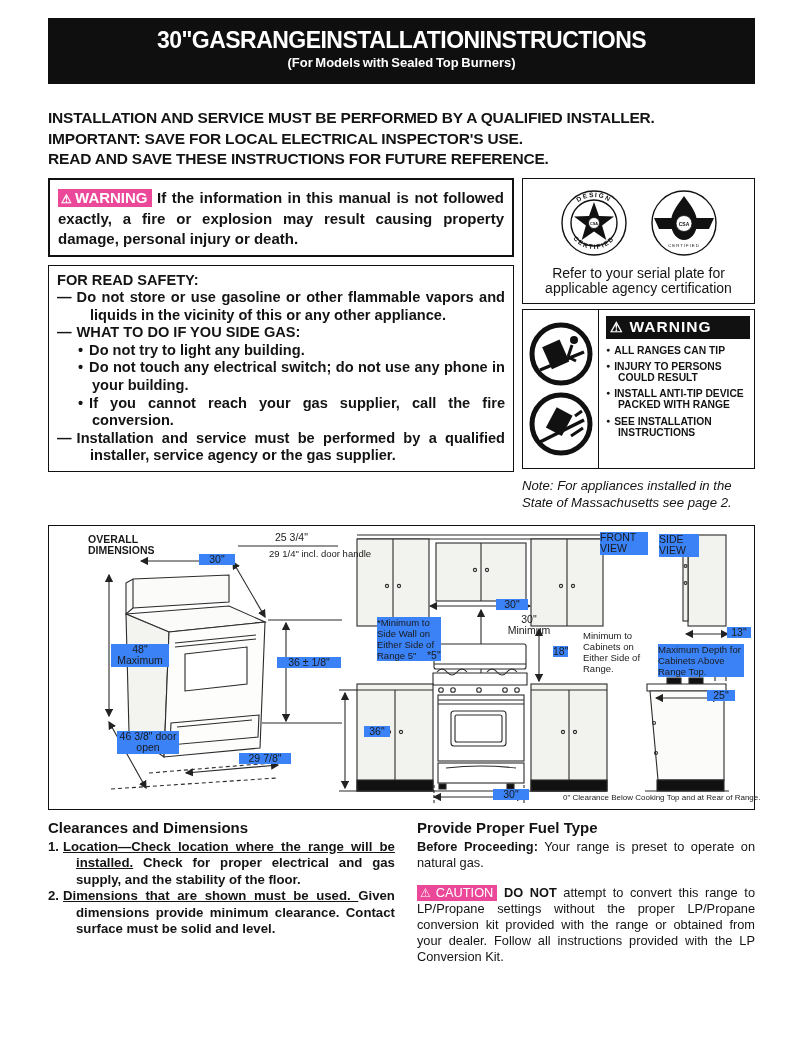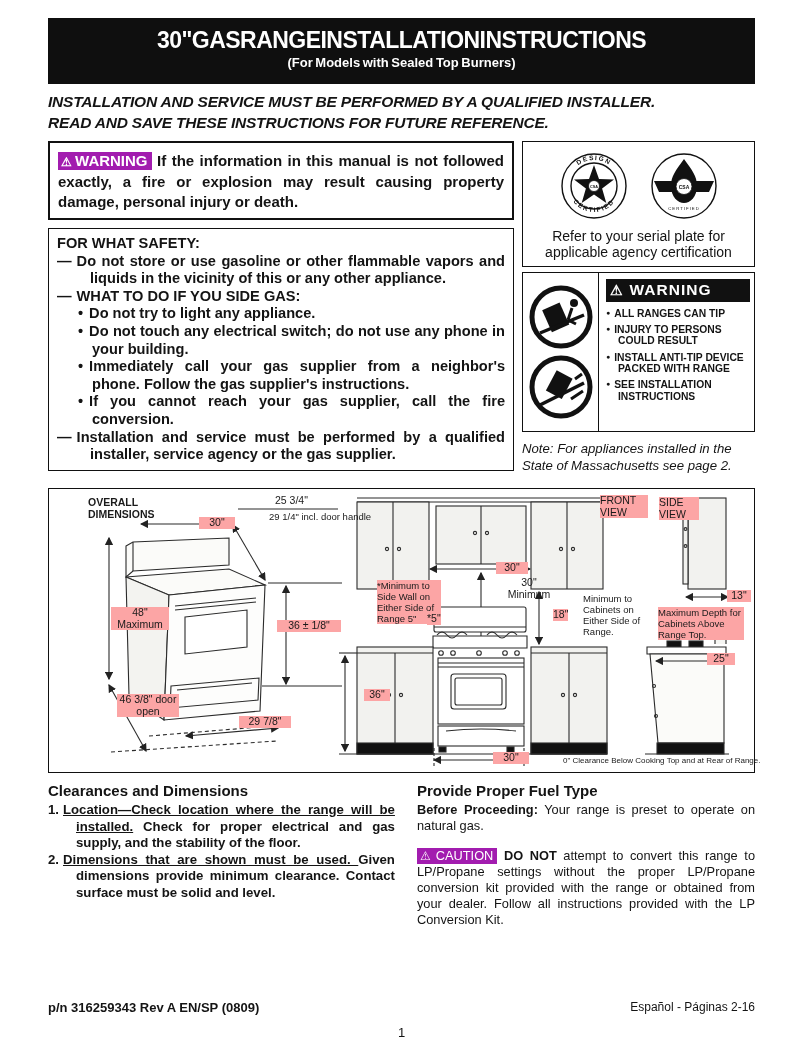--- a/index.html
+++ b/index.html
@@ -4,29 +4,29 @@
 <style>
   * { margin:0; padding:0; box-sizing:border-box; }
   body { width:802px; height:1037px; background:#ffffff; font-family:"Liberation Sans", sans-serif; color:#141414; }
   .page { width:802px; height:1037px; padding:18px 47px 0 48px; position:relative; }
 
   
   .titlebar { background:#0f0f0f; color:#fff; height:66px; text-align:center; padding-top:9px; }
   .titlebar .t1 { font-size:23px; font-weight:bold; letter-spacing:-0.5px; word-spacing:-6px; line-height:26px; }
   .titlebar .t2 { font-size:13px; font-weight:bold; line-height:19px; word-spacing:-1px; }
 
-  .intro { margin-top:8px; font-size:15.5px; font-weight:bold; line-height:20.5px; letter-spacing:-0.2px;font-style:italic; }
+  .intro { margin-top:24px; font-size:15.5px; font-weight:bold; line-height:20.5px; letter-spacing:-0.2px; }
 
   
   .cols { margin-top:8px; display:flex; gap:8px; }
   .col-l { width:466px; }
   .col-r { width:233px; }
 
   .wbox { border:2px solid #111; padding:8px 8px 6px 8px; font-size:15px; font-weight:bold; line-height:20px; text-align:justify; }
-  .inline-label { background:#a21caf; color:#fff; padding:0 4px 1px 3px; white-space:nowrap; }
+  .inline-label { background:#ec4899; color:#fff; padding:0 4px 1px 3px; white-space:nowrap; }
   .inline-label .tri { font-size:12px; margin-right:2px; }
 
   .safety { border:1.5px solid #111; margin-top:8px; padding:6px 8px; font-size:14.6px; font-weight:bold; line-height:17.6px; }
   .safety .item { text-align:justify; }
   .dash-item { padding-left:33px; text-indent:-33px; }
   .dash-item .marker { margin-right:5px; }
   .bullet-item { margin-left:21px; padding-left:14px; text-indent:-14px; }
   .bullet-item .marker { margin-right:6px; }
 
   .certbox { border:1.5px solid #111; padding:8px 4px 6px 4px; text-align:center; }
@@ -39,21 +39,21 @@
   .tipbox .whead .tri { font-size:14px; margin-right:6px; }
   .tipbox .bitem { font-size:10.3px; font-weight:bold; line-height:11.6px; margin-bottom:4px; padding-left:12px; text-indent:-12px; }
   .tipbox .bmark { font-size:7px; vertical-align:1.5px; margin-right:4px; }
 
   .ma-note { margin-top:8px; font-size:13.2px; font-style:italic; line-height:17px; }
 
   
   .diagram { margin-top:14px; border:1.5px solid #111; width:707px; height:285px; position:relative; background:#fff; }
   .diagram svg { position:absolute; left:0; top:0; }
   .dl { position:absolute; font-size:10.5px; line-height:11.5px; color:#1a1a1a;margin-left:32px; }
-  .dl.bg { background:#fca5a5; }
+  .dl.bg { background:#3b82f6; }
   .dl.c { text-align:center; }
   .dl.b { font-weight:bold; }
   .dl.sm { font-size:9.5px; line-height:11px; }
   .dl.xs { font-size:8px; line-height:9px; white-space:nowrap; }
   .dl.nw { white-space:nowrap; }
 
   
   .bottom { margin-top:8px; display:flex; gap:22px; }
   .bcol-l { width:352px; }
   .bcol-r { width:343px; }
@@ -76,37 +76,37 @@
 
 <div class="page">
 
   <div class="titlebar">
     <div class="t1">30" GAS RANGE INSTALLATION INSTRUCTIONS</div>
     <div class="t2">(For Models with Sealed Top Burners)</div>
   </div>
 
   <div class="intro">
     <div>INSTALLATION AND SERVICE MUST BE PERFORMED BY A QUALIFIED INSTALLER.</div>
+    <div>IMPORTANT: SAVE FOR LOCAL ELECTRICAL INSPECTOR'S USE.</div>
     <div>READ AND SAVE THESE INSTRUCTIONS FOR FUTURE REFERENCE.</div>
   </div>
 
   <div class="cols">
     <div class="col-l">
       <div class="wbox">
         <span class="inline-label"><span class="tri">⚠</span><span>WARNING</span></span>
         <span>If the information in this manual is not followed exactly, a fire or explosion may result causing property damage, personal injury or death.</span>
       </div>
 
       <div class="safety">
-        <div>FOR WHAT SAFETY:</div>
+        <div>FOR READ SAFETY:</div>
         <div class="item dash-item"><span class="marker">—</span><span>Do not store or use gasoline or other flammable vapors and liquids in the vicinity of this or any other appliance.</span></div>
         <div class="item dash-item"><span class="marker">—</span><span>WHAT TO DO IF YOU SIDE GAS:</span></div>
-        <div class="item bullet-item"><span class="marker">•</span><span>Do not try to light any appliance.</span></div>
+        <div class="item bullet-item"><span class="marker">•</span><span>Do not try to light any building.</span></div>
         <div class="item bullet-item"><span class="marker">•</span><span>Do not touch any electrical switch; do not use any phone in your building.</span></div>
-        <div class="item bullet-item"><span class="marker">•</span><span>Immediately call your gas supplier from a neighbor's phone.  Follow the gas supplier's instructions.</span></div>
         <div class="item bullet-item"><span class="marker">•</span><span>If you cannot reach your gas supplier, call the fire conversion.</span></div>
         <div class="item dash-item"><span class="marker">—</span><span>Installation and service must be performed by a qualified installer, service agency or the gas supplier.</span></div>
       </div>
     </div>
 
     <div class="col-r">
       <div class="certbox">
         <svg width="200" height="72" viewBox="0 0 200 72">
           <g stroke="#111" fill="none" stroke-width="1.4">
             <circle cx="55" cy="36" r="32"></circle>

